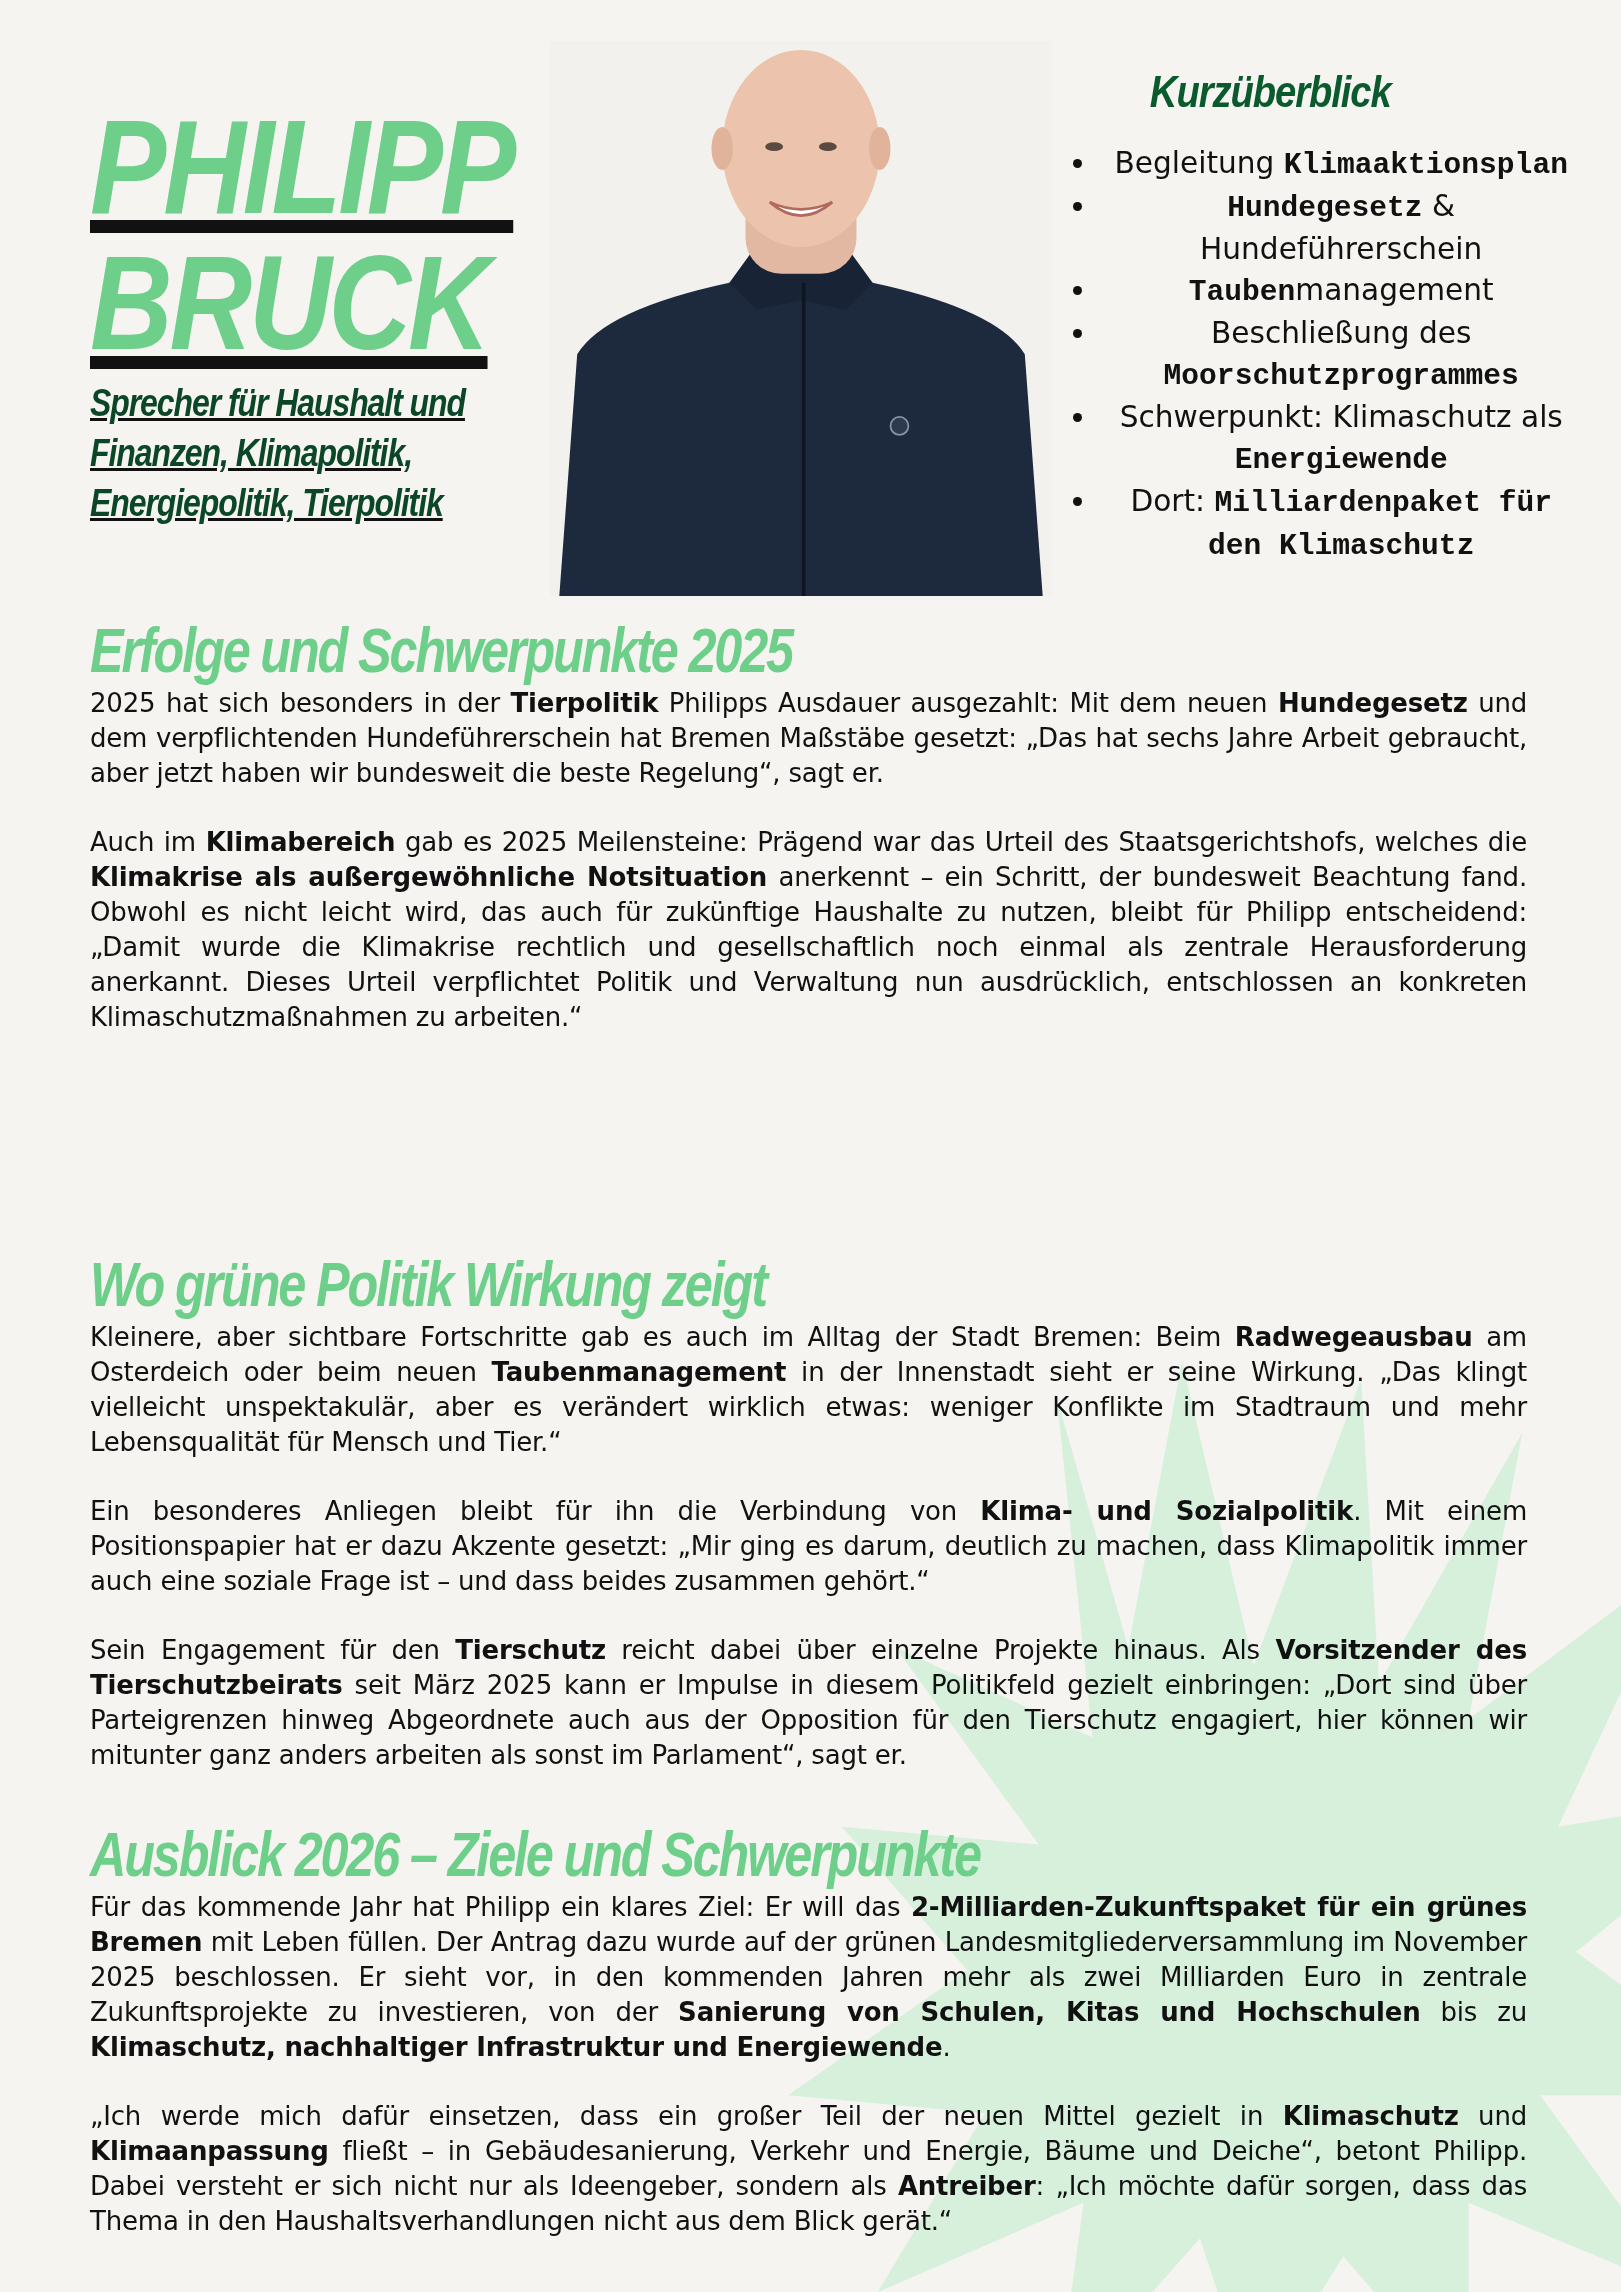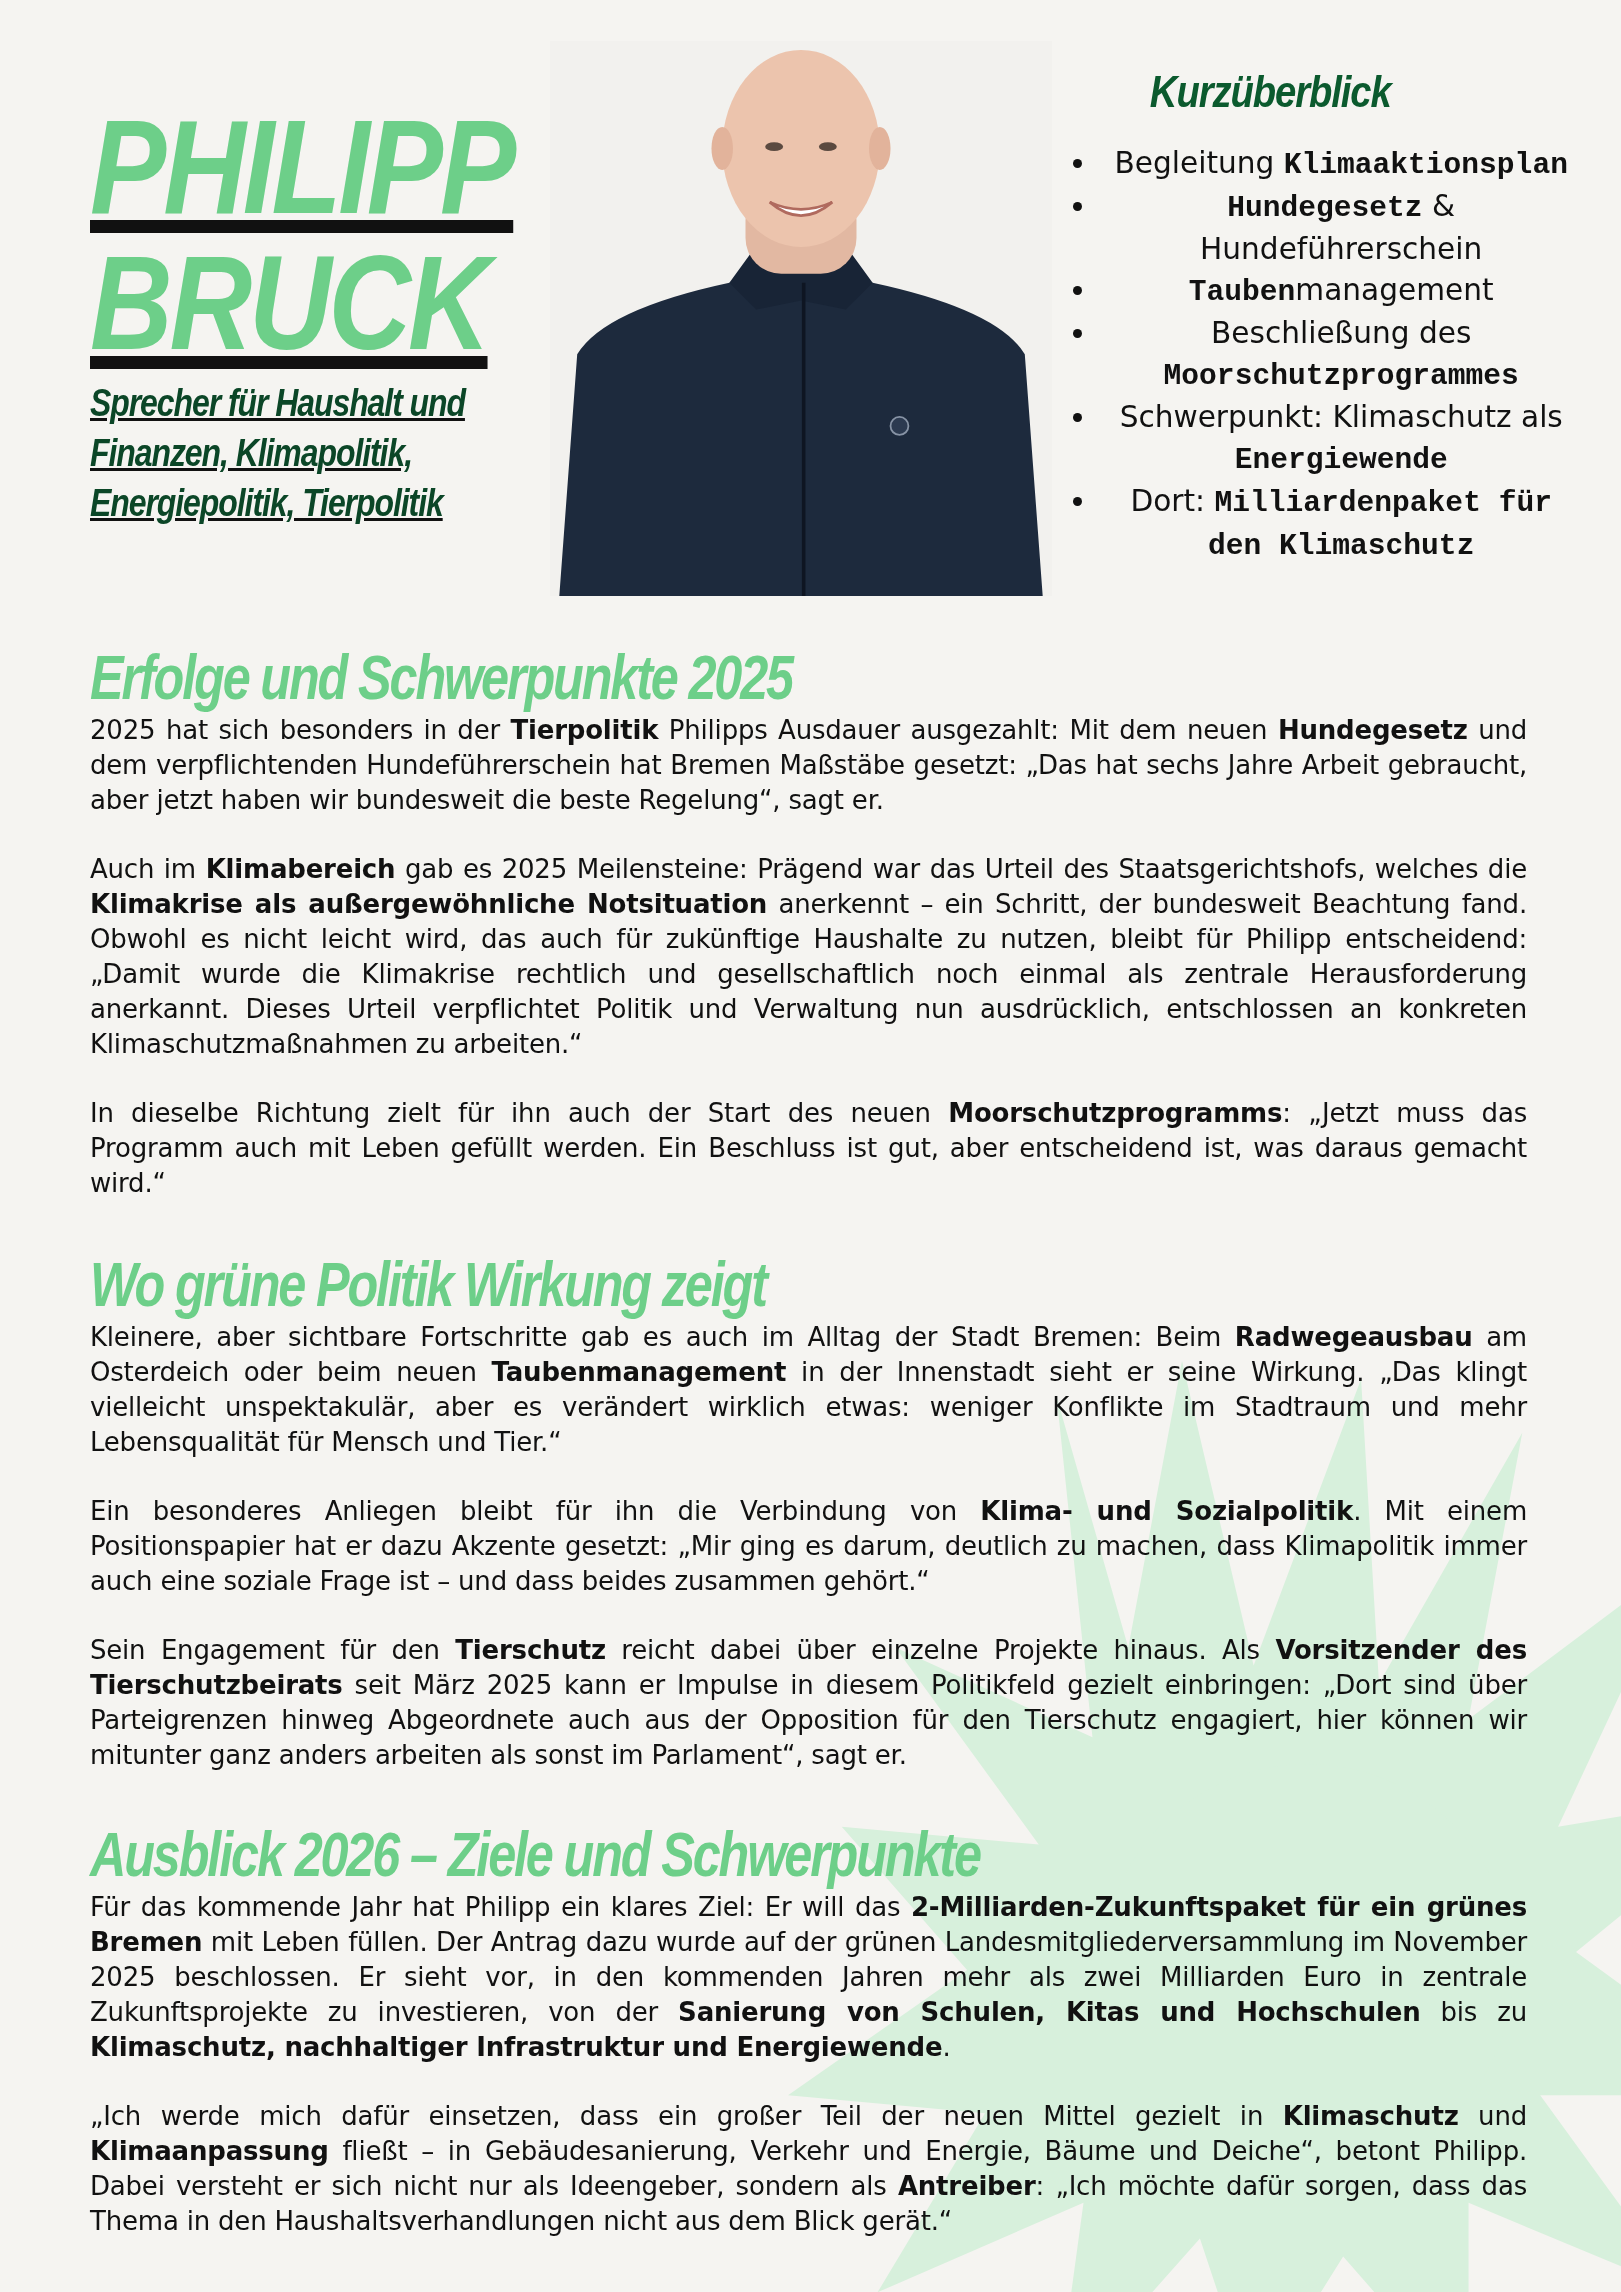--- a/index.html
+++ b/index.html
@@ -97,26 +97,25 @@
     <ul>
       <li><span>Begleitung </span><b>Klimaaktionsplan</b><span></span></li>
       <li><span></span><b>Hundegesetz</b><span> &amp; Hundeführerschein</span></li>
       <li><span></span><b>Tauben</b><span>management</span></li>
       <li><span>Beschließung des </span><b>Moorschutzprogrammes</b><span></span></li>
       <li><span>Schwerpunkt: Klimaschutz als </span><b>Energiewende</b><span></span></li>
       <li><span>Dort: </span><b>Milliardenpaket für den Klimaschutz</b><span></span></li>
     </ul>
   </div>
 
-  <div class="section" style="top:641px;">
+  <div class="section" style="top:614px;">
     <h2>Erfolge und Schwerpunkte 2025</h2>
     <div>
         <p>2025 hat sich besonders in der <b>Tierpolitik</b> Philipps Ausdauer ausgezahlt: Mit dem neuen <b>Hundegesetz</b> und dem verpflichtenden Hundeführerschein hat Bremen Maßstäbe gesetzt: „Das hat sechs Jahre Arbeit gebraucht, aber jetzt haben wir bundesweit die beste Regelung“, sagt er.</p>
         <p>Auch im <b>Klimabereich</b> gab es 2025 Meilensteine: Prägend war das Urteil des Staatsgerichtshofs, welches die <b>Klimakrise als außergewöhnliche Notsituation</b> anerkennt – ein Schritt, der bundesweit Beachtung fand. Obwohl es nicht leicht wird, das auch für zukünftige Haushalte zu nutzen, bleibt für Philipp entscheidend: „Damit wurde die Klimakrise rechtlich und gesellschaftlich noch einmal als zentrale Herausforderung anerkannt. Dieses Urteil verpflichtet Politik und Verwaltung nun ausdrücklich, entschlossen an konkreten Klimaschutzmaßnahmen zu arbeiten.“</p>
-        <p>In dieselbe Richtung zielt für ihn auch der Start des neuen <b>Moorschutzprogramms</b>: „Jetzt muss das Programm auch mit Leben gefüllt werden. Ein Beschluss ist gut, aber entscheidend ist, was daraus gemacht wird.“</p>
       </div>
   </div>
 
   <div class="section" style="top:1248px;">
     <h2>Wo grüne Politik Wirkung zeigt</h2>
     <div>
         <p>Kleinere, aber sichtbare Fortschritte gab es auch im Alltag der Stadt Bremen: Beim <b>Radwegeausbau</b> am Osterdeich oder beim neuen <b>Taubenmanagement</b> in der Innenstadt sieht er seine Wirkung. „Das klingt vielleicht unspektakulär, aber es verändert wirklich etwas: weniger Konflikte im Stadtraum und mehr Lebensqualität für Mensch und Tier.“</p>
         <p>Ein besonderes Anliegen bleibt für ihn die Verbindung von <b>Klima- und Sozialpolitik</b>. Mit einem Positionspapier hat er dazu Akzente gesetzt: „Mir ging es darum, deutlich zu machen, dass Klimapolitik immer auch eine soziale Frage ist – und dass beides zusammen gehört.“</p>
         <p>Sein Engagement für den <b>Tierschutz</b> reicht dabei über einzelne Projekte hinaus. Als <b>Vorsitzender des Tierschutzbeirats</b> seit März 2025 kann er Impulse in diesem Politikfeld gezielt einbringen: „Dort sind über Parteigrenzen hinweg Abgeordnete auch aus der Opposition für den Tierschutz engagiert, hier können wir mitunter ganz anders arbeiten als sonst im Parlament“, sagt er.</p>
       </div>

